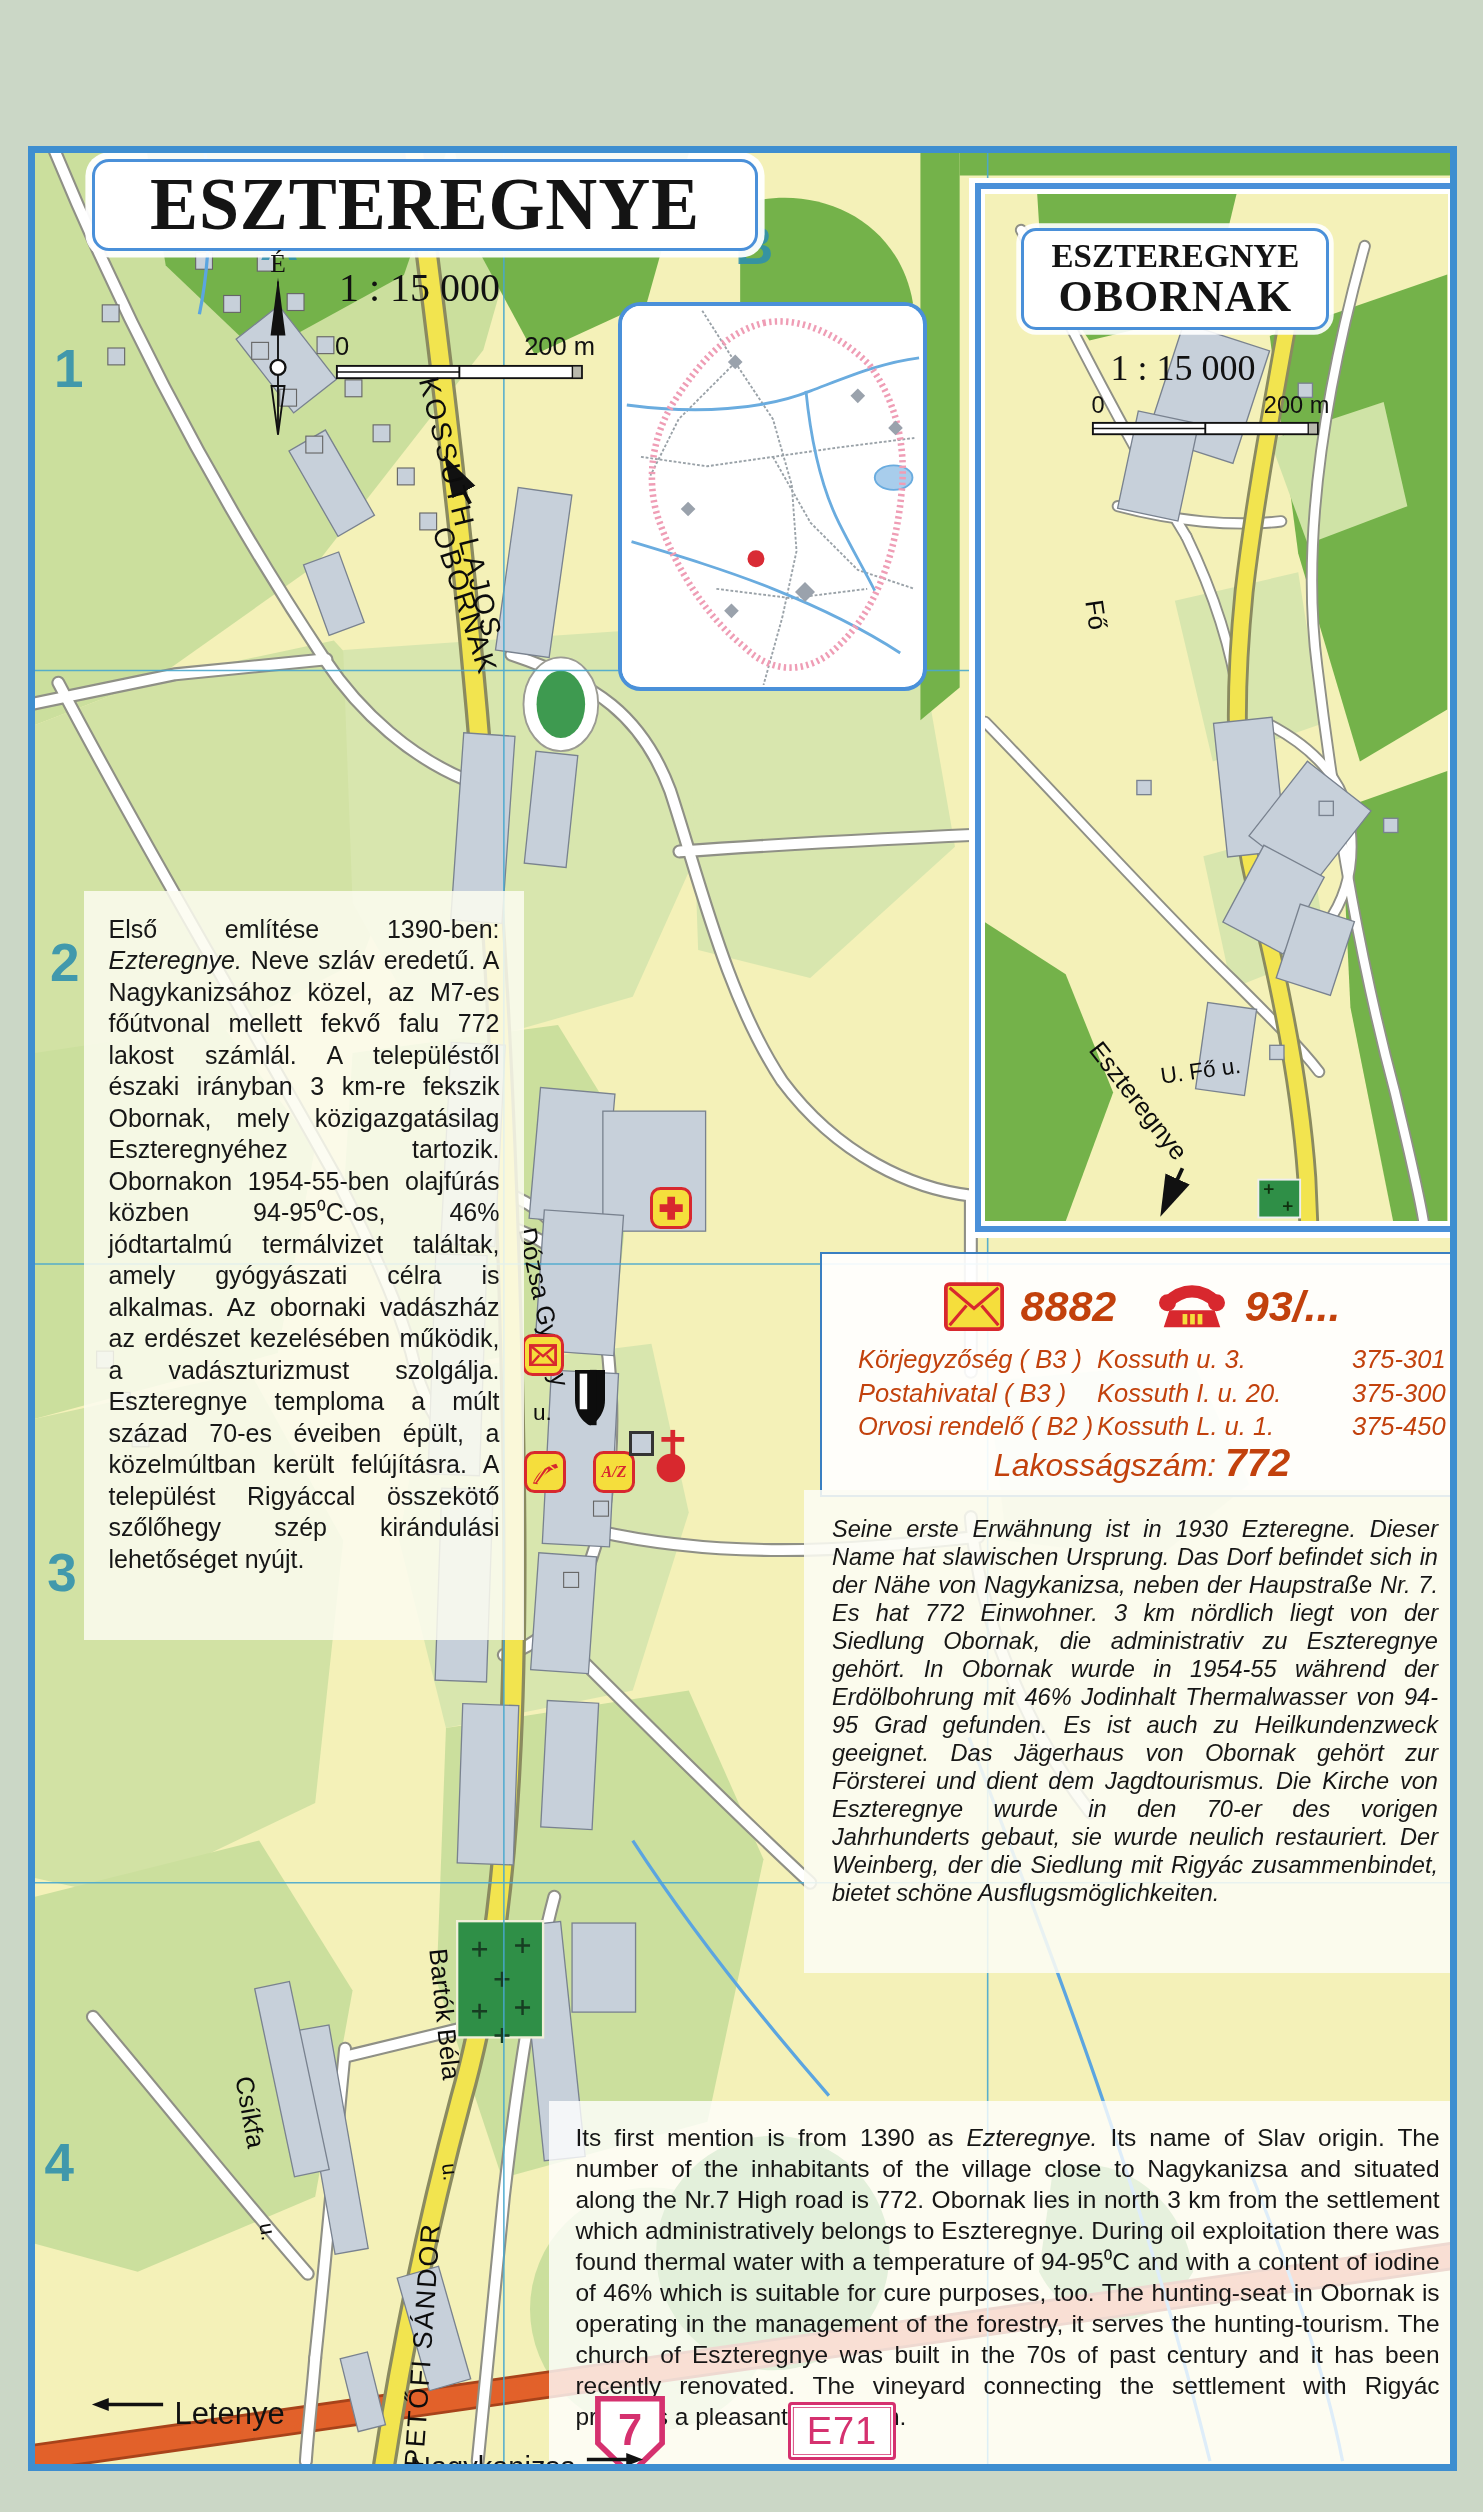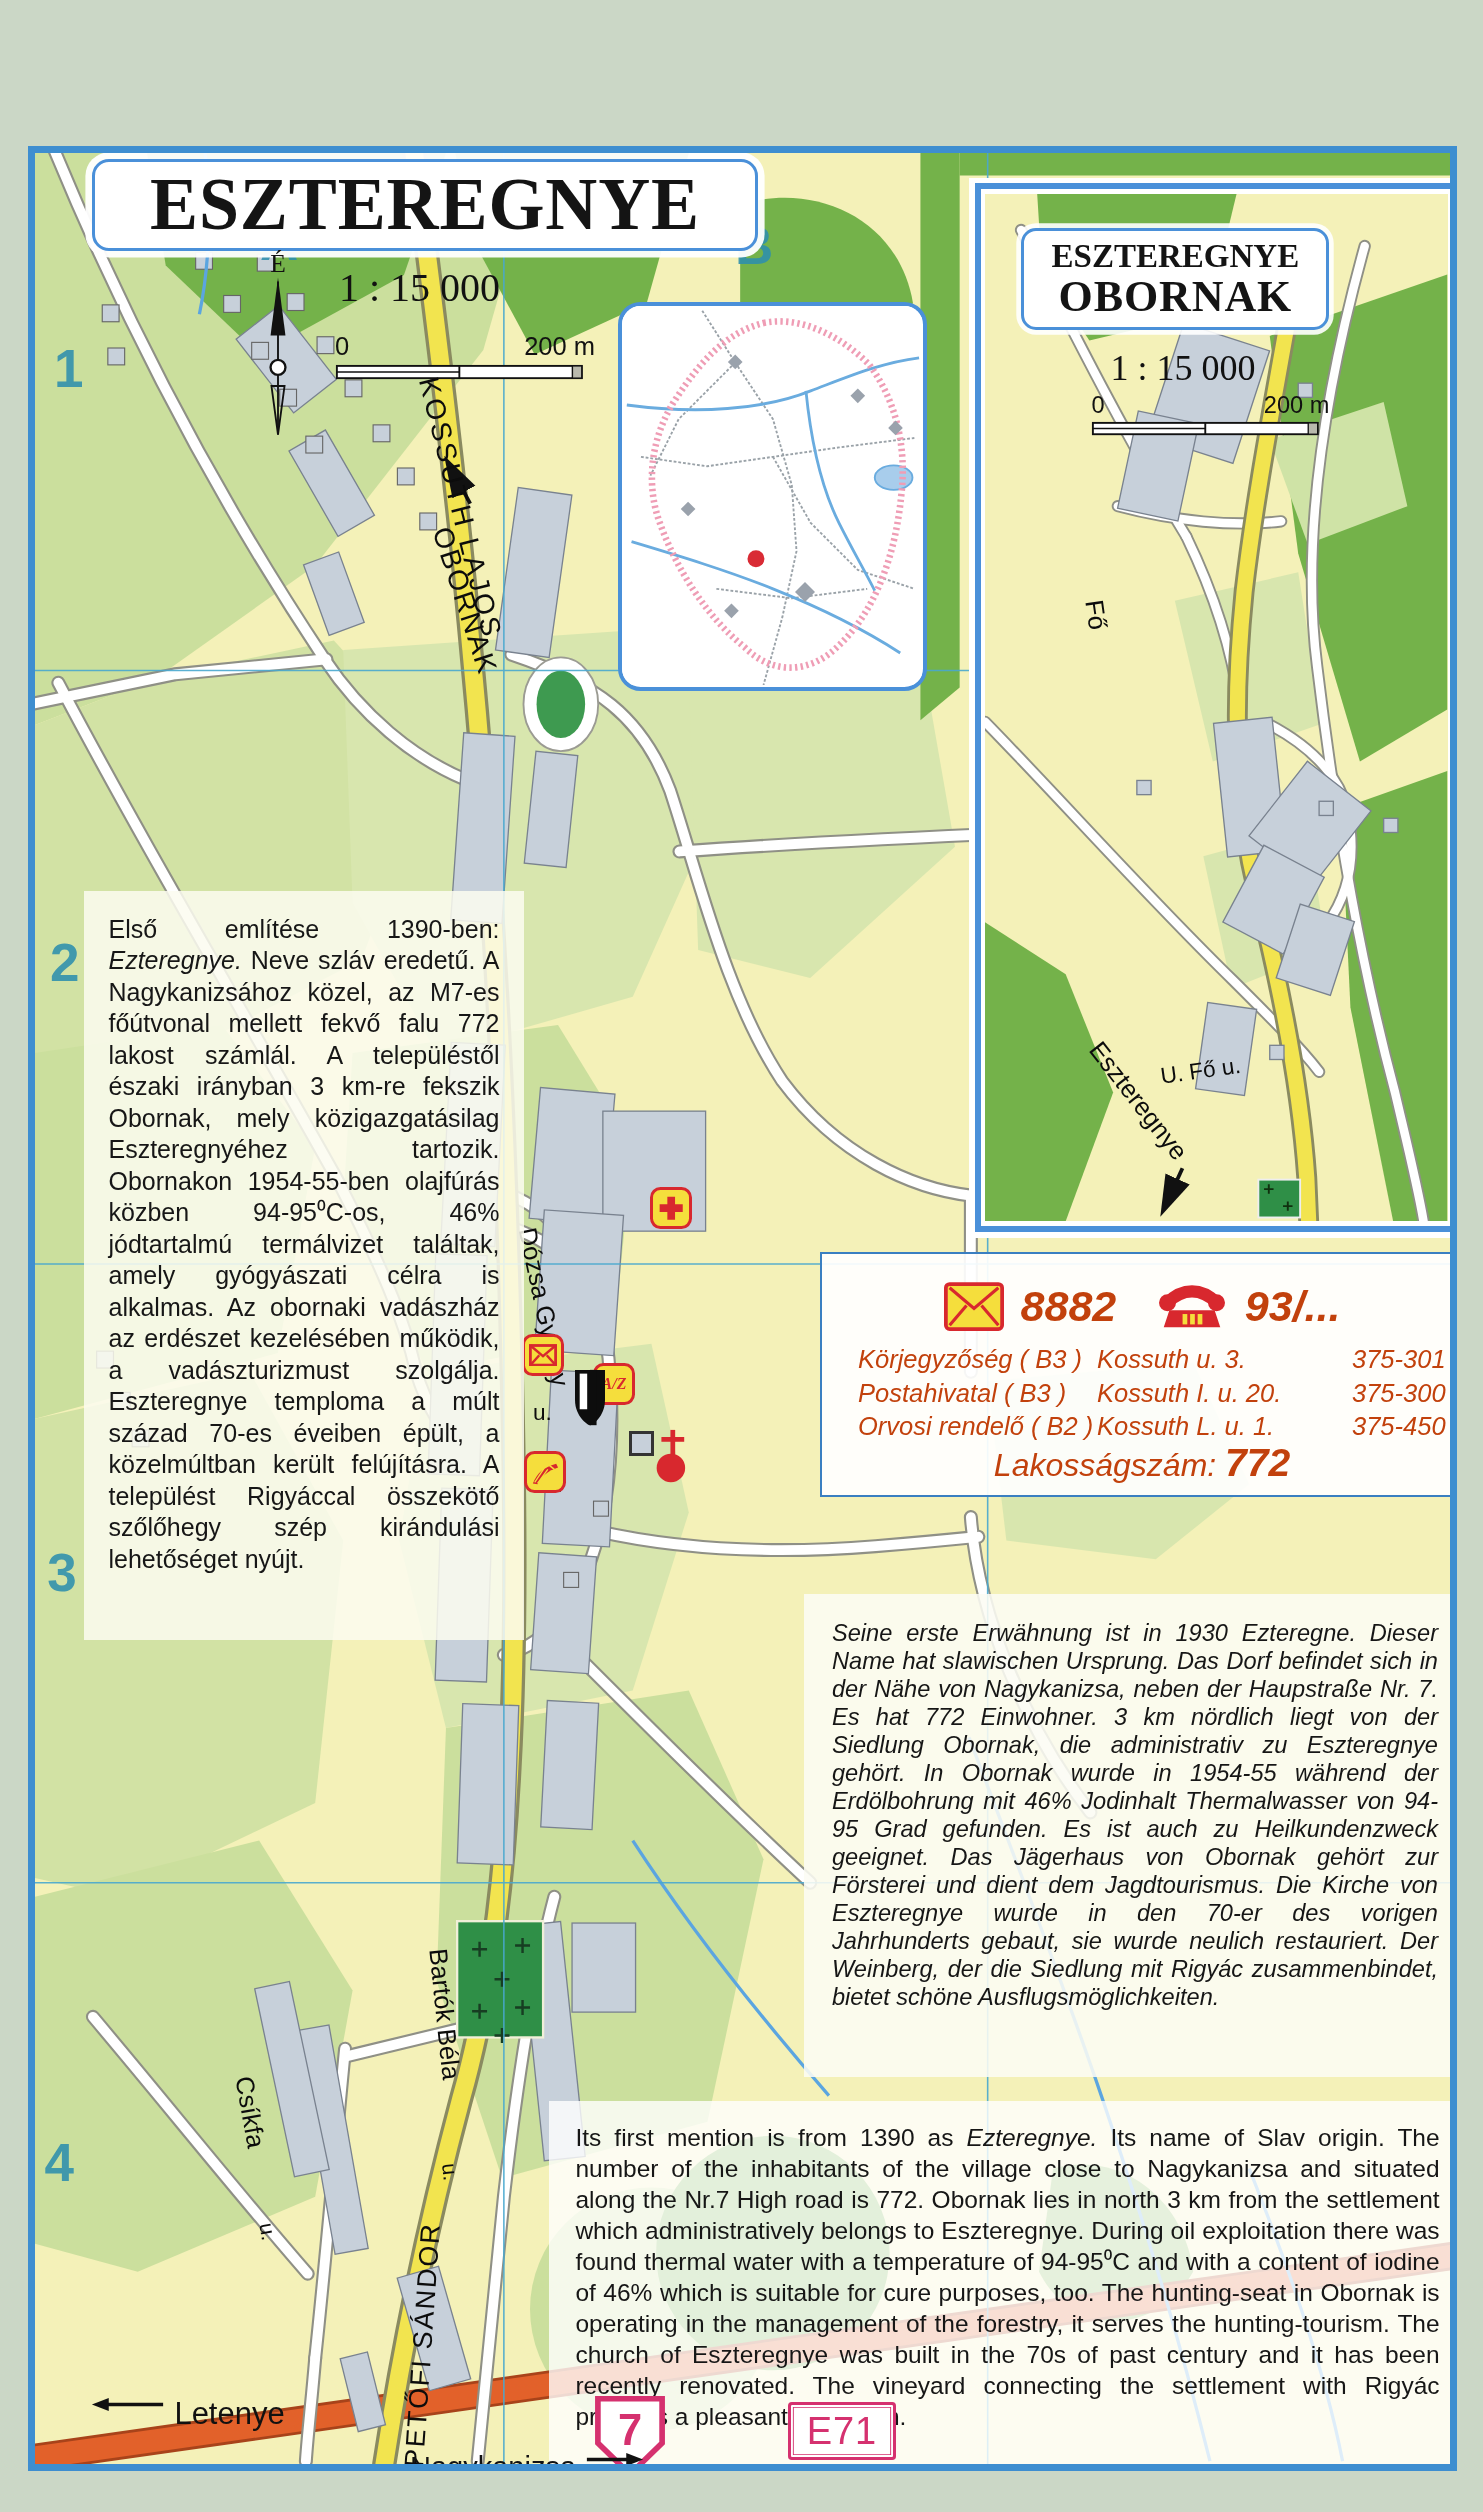--- a/index.html
+++ b/index.html
@@ -42,21 +42,21 @@
   .info-head .num{font-size:43px;font-weight:bold;}
   .dir-row{position:absolute;left:0;width:100%;font-size:25.5px;}
   .dir-row .c1{position:absolute;left:36px;}
   .dir-row .c2{position:absolute;left:275px;}
   .dir-row .c3{position:absolute;left:530px;}
   .pop{position:absolute;left:0;top:187px;width:100%;text-align:center;font-size:32px;}
   .pop b{font-size:39px;}
   
   .panel{position:absolute;color:#161616;text-align:justify;}
   .panel-hu{left:49px;top:738px;width:440px;height:749px;background:rgba(252,252,240,.86);padding:22.6px 24.5px;font-size:25px;line-height:31.5px;}
-  .panel-de{left:769px;top:1441px;width:662px;height:483px;background:rgba(252,252,244,.88);padding:24.5px 28px;font-size:23.6px;line-height:28px;font-style:italic;}
+  .panel-de{left:769px;top:1337px;width:662px;height:483px;background:rgba(252,252,244,.88);padding:24.5px 28px;font-size:23.6px;line-height:28px;font-style:italic;}
   .panel-en{left:514px;top:1948px;width:917px;height:381px;background:rgba(255,255,255,.80);padding:21px 26.4px;font-size:24.5px;line-height:31px;}
   
   .bottom-label{position:absolute;display:flex;gap:9.4px;font-size:31px;color:#111;}
   .shield7{position:absolute;left:558px;top:2241px;width:74px;height:85px;}
   .shield7 svg{display:block;}
   .e71{position:absolute;left:753px;top:2249px;width:108px;height:58px;background:#fff;border:3.8px solid var(--mag);border-radius:3.8px;display:flex;align-items:center;justify-content:center;box-shadow:inset 0 0 0 1.9px #fff, inset 0 0 0 2.8px var(--mag);}
   .e71 span{color:var(--mag);font-weight:normal;font-size:38px;letter-spacing:0.9px;}
   .north{position:absolute;left:229px;top:98px;display:flex;flex-direction:column;align-items:center;}
   .north .n-label{font-family:"Liberation Serif",serif;font-size:25.5px;color:#111;line-height:1;}
   .u-label{position:absolute;color:#0c0c0c;font-size:21px;transform-origin:0 0;}
@@ -314,21 +314,21 @@
     <svg width="28" height="22.6" viewBox="0 0 30 24">
       <rect x="1.5" y="1.5" width="27" height="21" fill="none" stroke="#d8282e" stroke-width="3"></rect>
       <path d="M1.5,1.5 L15,13 L28.5,1.5 M1.5,22.5 L11,12 M28.5,22.5 L19,12" fill="none" stroke="#d8282e" stroke-width="2.6"></path>
     </svg>
   </div>
   <div class="badge" style="left:615px;top:1034px;">
     <svg width="26.4" height="26.4" viewBox="0 0 24 24">
       <path d="M8.5 1.5 h7 v7 h7 v7 h-7 v7 h-7 v-7 h-7 v-7 h7 z" fill="#d8282e"></path>
     </svg>
   </div>
-  <div class="badge" style="left:558px;top:1210px;">
+  <div class="badge" style="left:558px;top:1298px;">
     <span>A/Z</span>
   </div>
   <div class="badge" style="left:489px;top:1298px;">
     <svg width="28" height="26.4" viewBox="0 0 30 28">
       <path d="M2,26 C7,15 13,9 27,5 L29,9 C18,13 11,18 7,27 Z" fill="#d8282e"></path>
       <path d="M4,25 L14,10 M7,26 L18,11 M10,26.5 L22,12" stroke="#f5de3c" stroke-width="1.4"></path>
       <path d="M20,7 l5,4" stroke="#f5de3c" stroke-width="1.6"></path>
     </svg>
   </div>
   <svg class="abs" style="left:615px;top:1275px;" width="38" height="57" viewBox="0 0 40 60">

